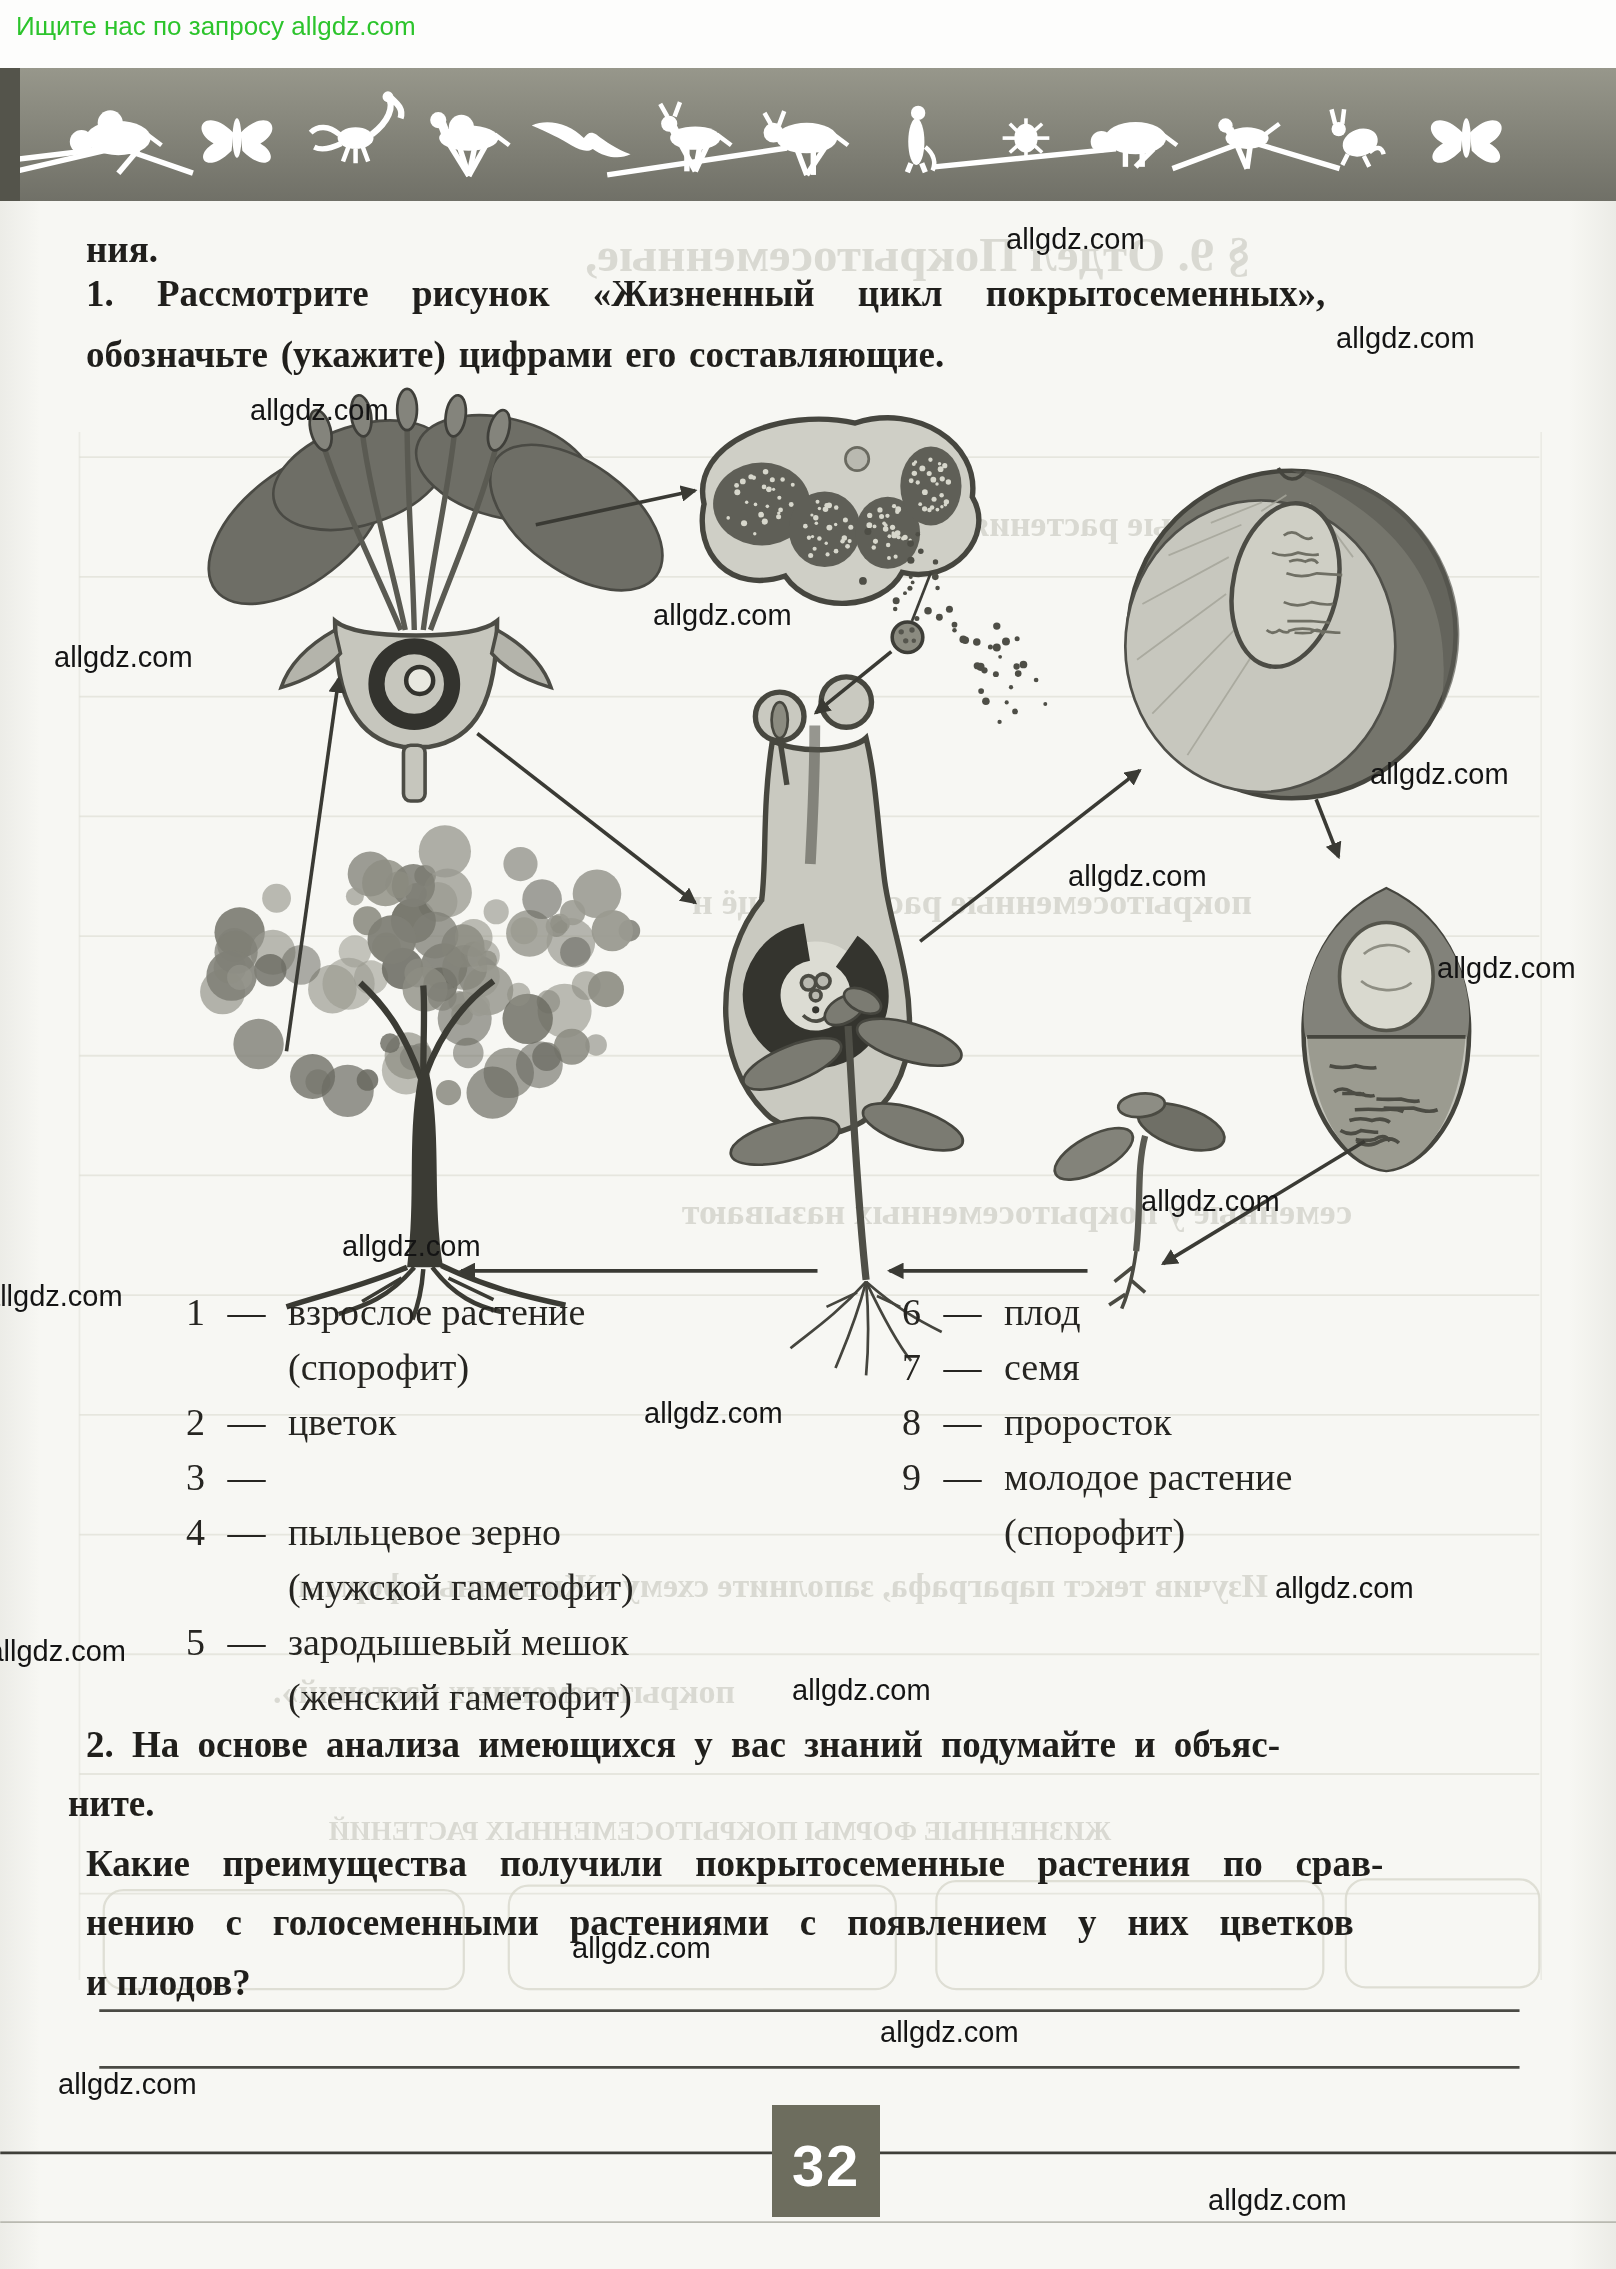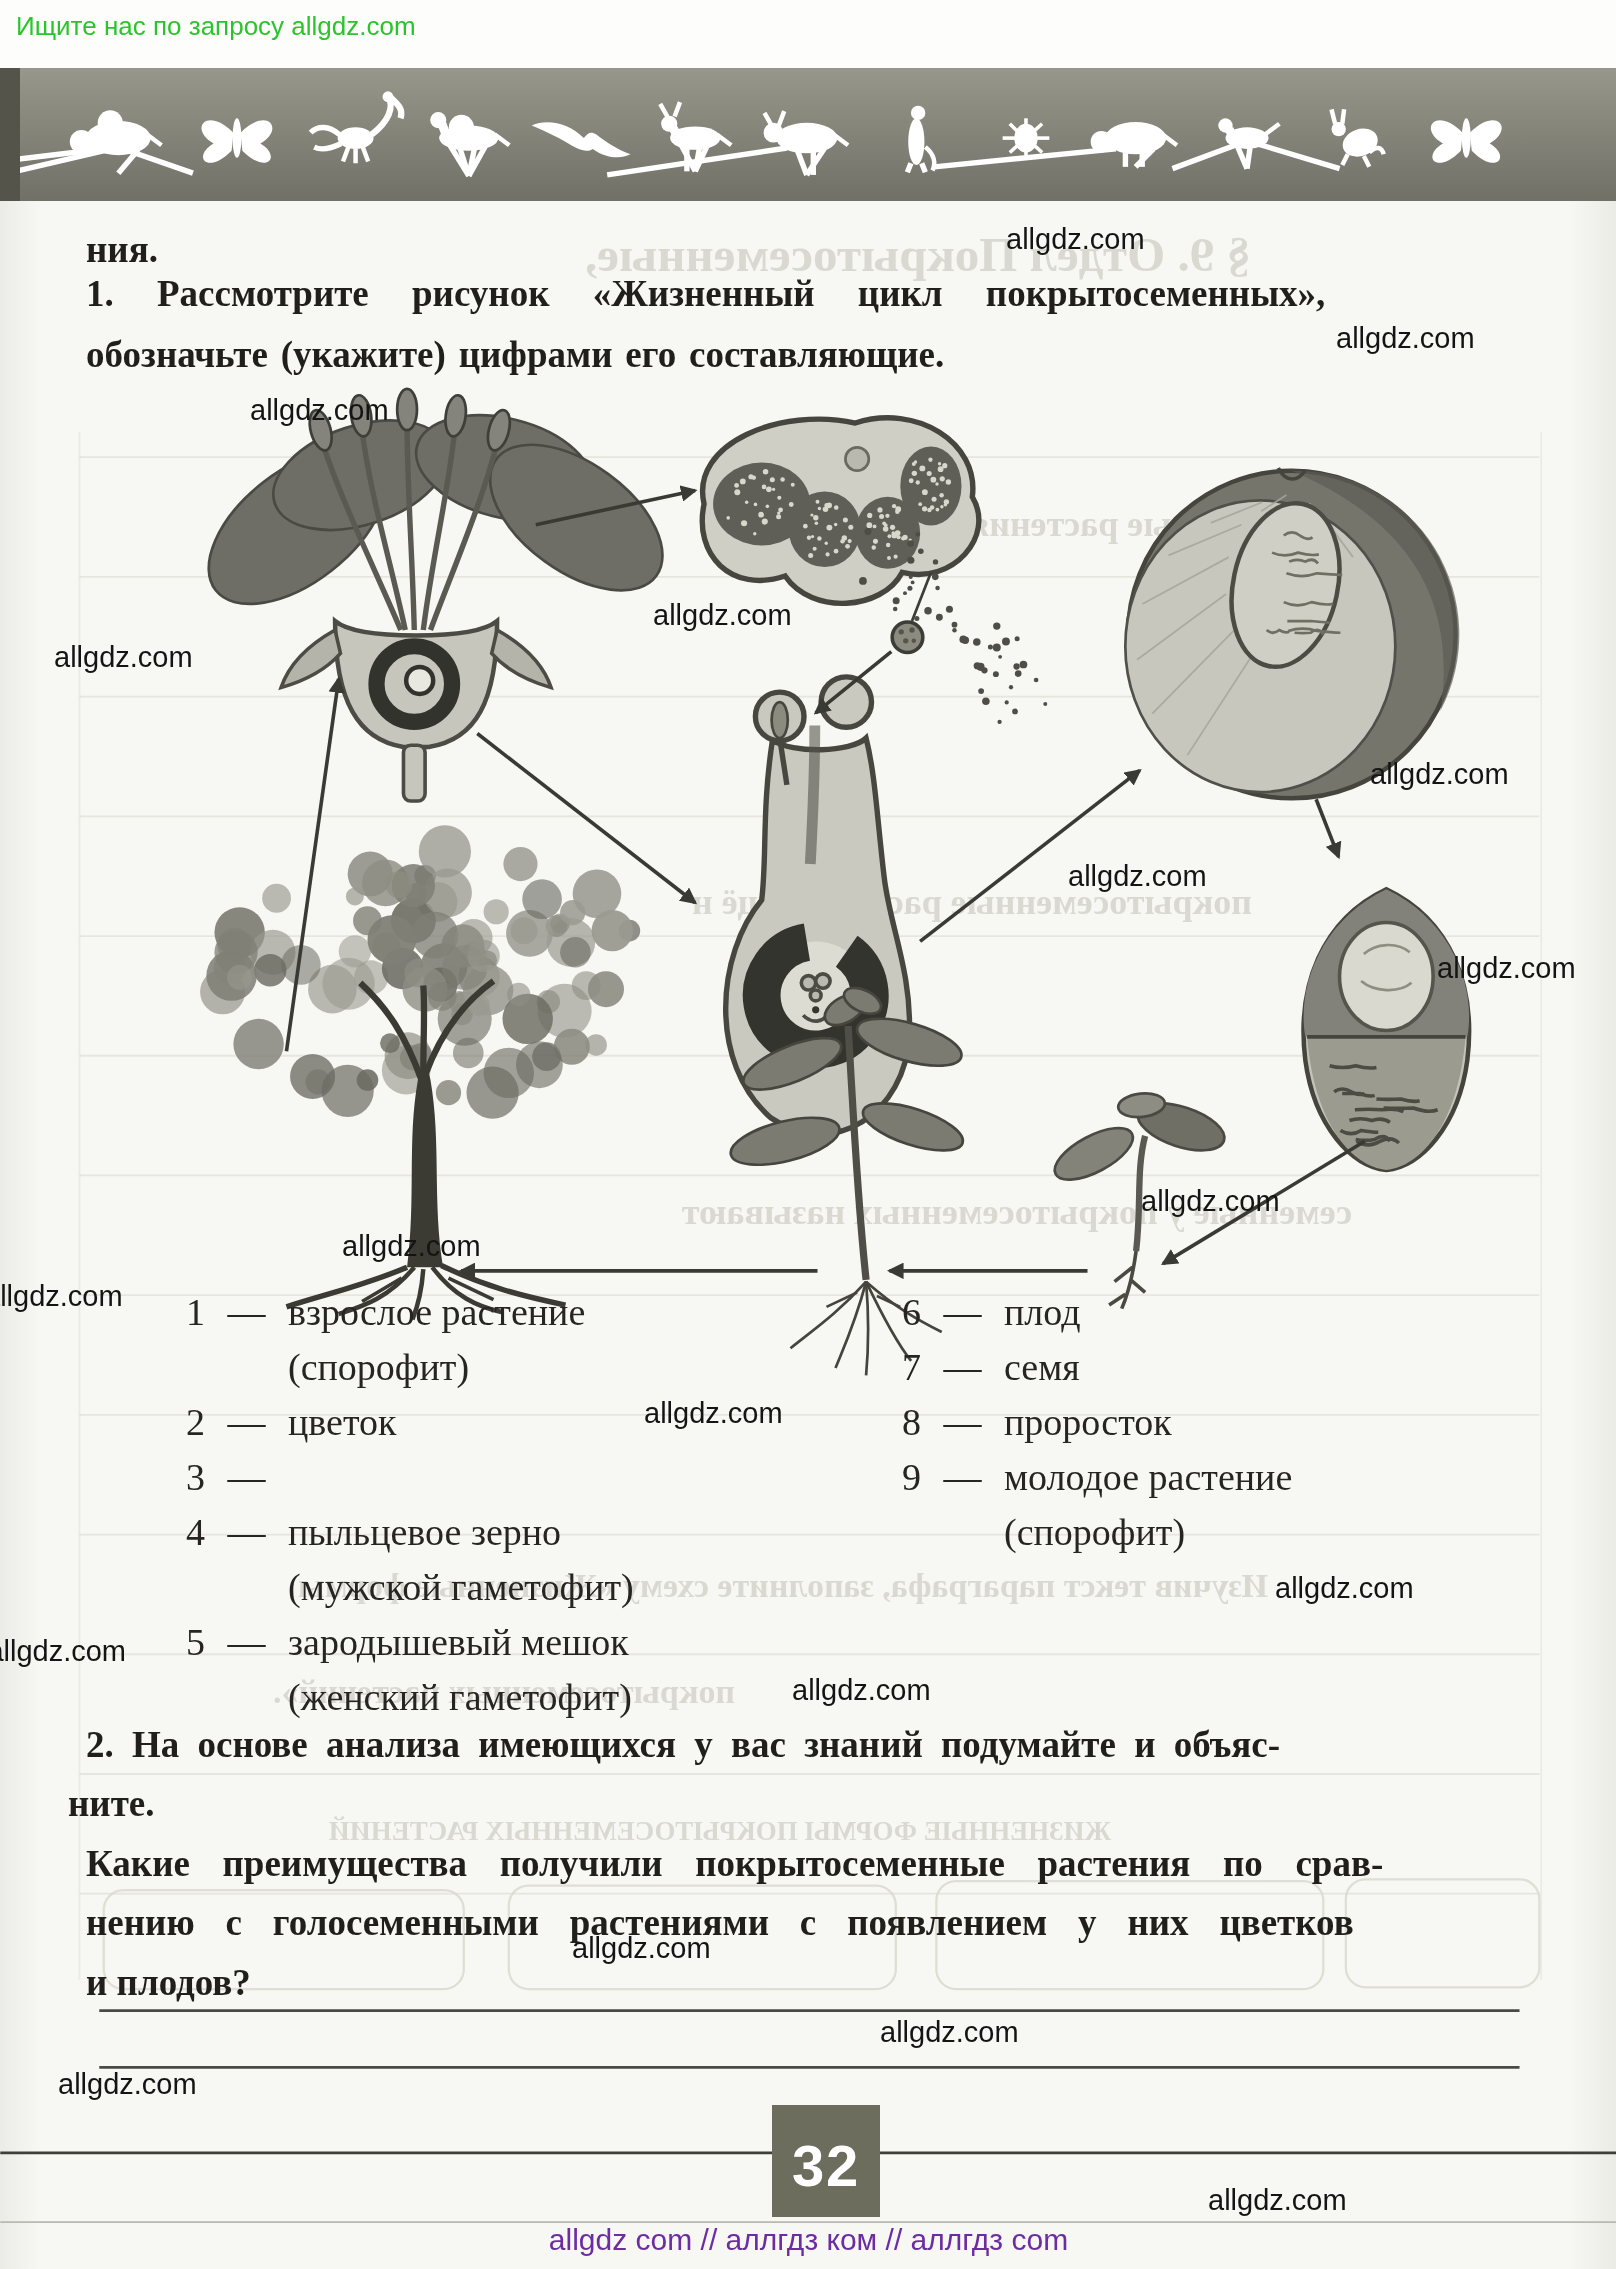--- a/index.html
+++ b/index.html
@@ -667,21 +667,20 @@
         <span class="ltxt">проросток</span>
       </div>
       <div class="lrow">
         <span class="lnum">9</span>
         <span class="ldash">—</span>
         <span class="ltxt">молодое растение<br><span>(спорофит)</span></span>
       </div>
     </div>
 
   <div class="pagenum" style="background: rgb(109, 109, 94);">32</div>
-  <div class="footer" style="color: rgb(107, 45, 161);">allgdz com  //  аллгдз ком  //  аллгдз com</div>
 
   <div id="wm-host">
       <div class="wm" style="left: 245px; top: 122px; color: rgb(20, 20, 20);">allgdz.com</div>
       <div class="wm" style="left: 1006px; top: 223px; color: rgb(20, 20, 20);">allgdz.com</div>
       <div class="wm" style="left: 1336px; top: 322px; color: rgb(20, 20, 20);">allgdz.com</div>
       <div class="wm" style="left: 250px; top: 394px; color: rgb(20, 20, 20);">allgdz.com</div>
       <div class="wm" style="left: 653px; top: 599px; color: rgb(20, 20, 20);">allgdz.com</div>
       <div class="wm" style="left: 54px; top: 641px; color: rgb(20, 20, 20);">allgdz.com</div>
       <div class="wm" style="left: 1370px; top: 758px; color: rgb(20, 20, 20);">allgdz.com</div>
       <div class="wm" style="left: 1068px; top: 860px; color: rgb(20, 20, 20);">allgdz.com</div>

